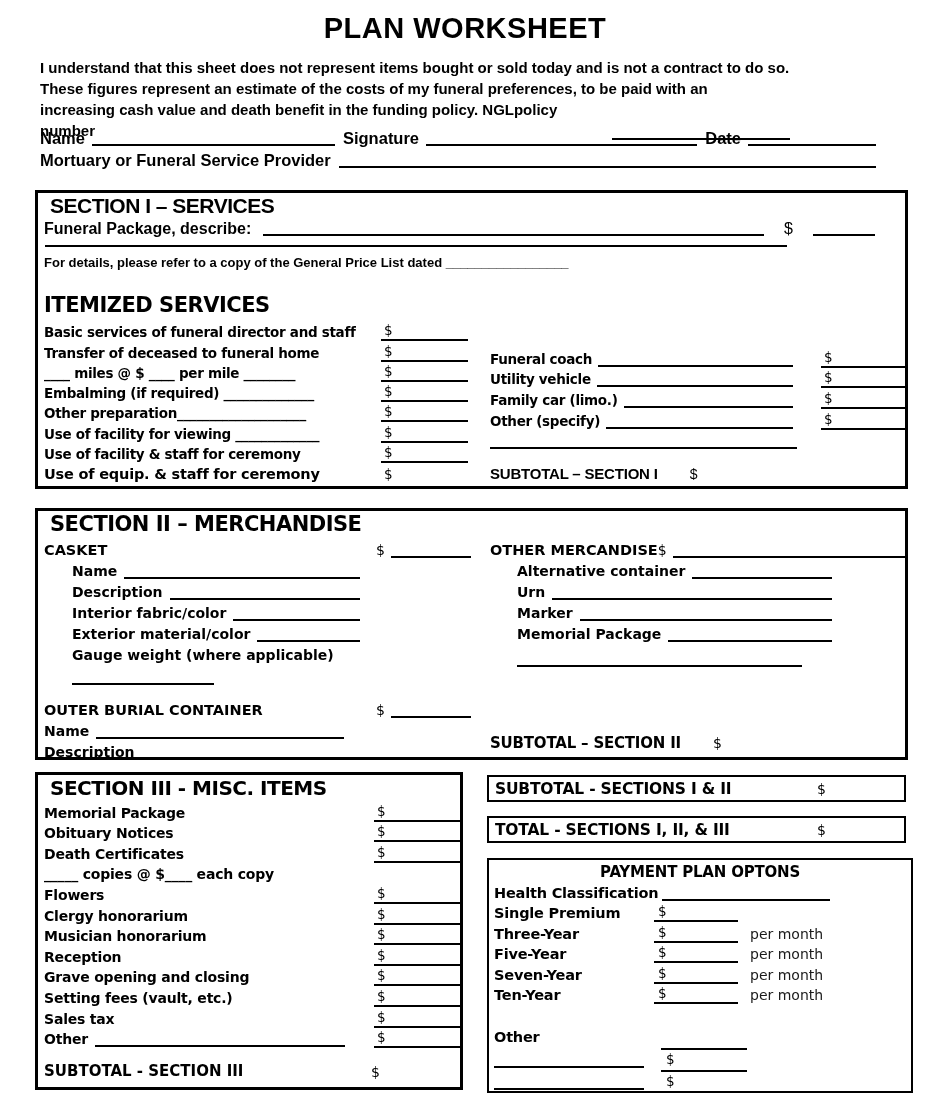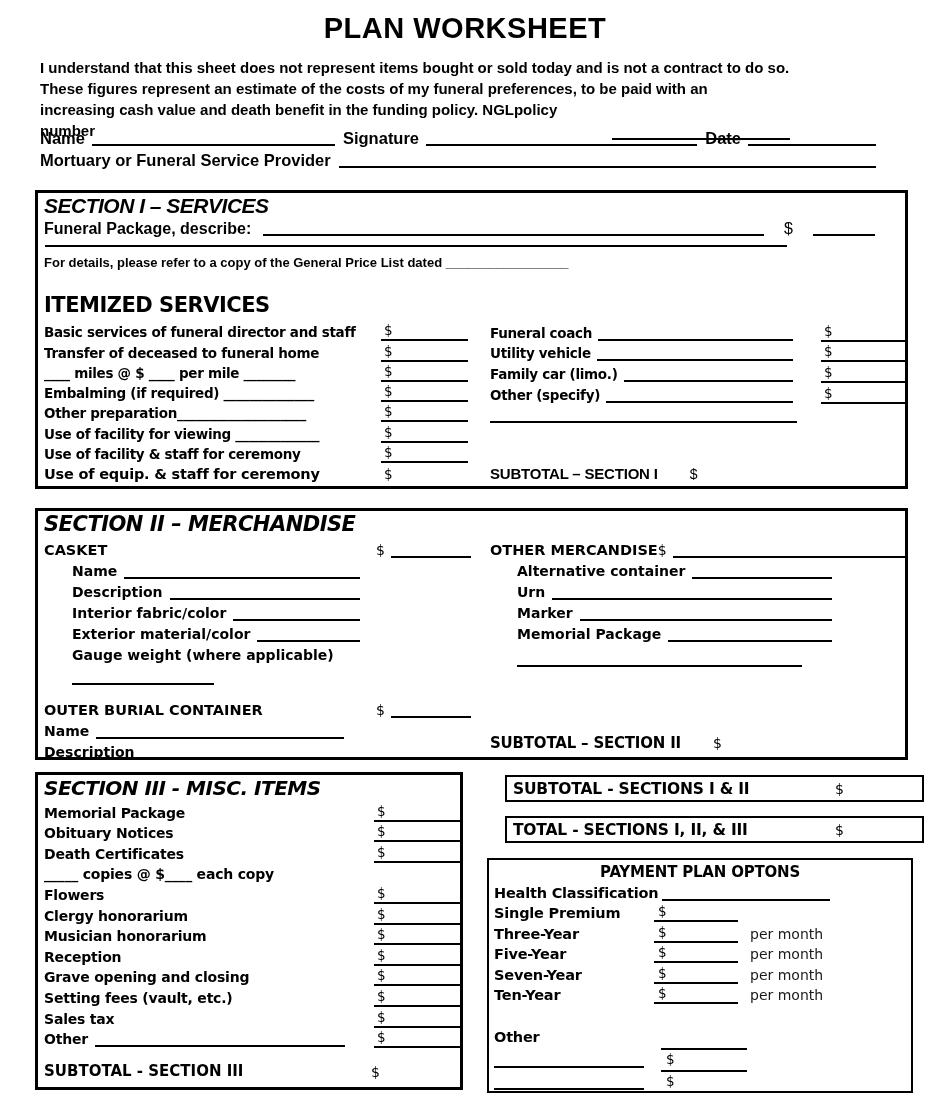--- a/index.html
+++ b/index.html
@@ -26,34 +26,34 @@
   .signrow .lbl { white-space: nowrap; margin-right: 7px; }
   .signrow .gap { margin-left: 8px; }
   .provrow { top: 152px; left: 40px; width: 836px; display: flex; align-items: flex-end; font-size: 16.5px; line-height: 17px; }
   .provrow .lbl { white-space: nowrap; margin-right: 8px; }
 
   .box { position: absolute; border: 3px solid #000; background: #fff; }
   .s1 { left: 35px; top: 190px; width: 873px; height: 299px; }
   .s2 { left: 35px; top: 508px; width: 873px; height: 252px; }
   .s3 { left: 35px; top: 772px; width: 428px; height: 318px; }
 
-  .sec-head { position: absolute; top: 1px; left: 6px; font-size: 21px; line-height: 24px; letter-spacing: -0.5px; white-space: nowrap; font-style: italic; }
+  .sec-head { position: absolute; top: 1px; left: 12px; font-size: 21px; line-height: 24px; letter-spacing: -0.5px; white-space: nowrap; }
 
   .pkgrow { position: absolute; top: 27px; left: 6px; right: 30px; display: flex; align-items: flex-end; font-size: 16px; line-height: 17px; gap: 12px; }
   .pkgrow .lbl { white-space: nowrap; }
   .pkg-short { width: 62px; margin-bottom: 1px; }
   .ds { font-weight: 400; }
   .pkgrow .ds { margin: 0 8px; }
   .pkgline2 { position: absolute; top: 38px; left: 7px; width: 742px; height: 16px; border-bottom: 2px solid #000; }
   .details { position: absolute; top: 62px; left: 6px; font-size: 13px; white-space: nowrap; }
   .itemized-head { position: absolute; top: 100px; left: 6px; font-size: 21px; letter-spacing: -0.5px; }
 
   .s1-grid { position: absolute; top: 128px; left: 6px; right: 0; bottom: 3px; display: flex; }
   .s1-left { flex: 0 0 424px; display: flex; flex-direction: column; }
-  .s1-right { flex: 1 1 auto; margin-left: 22px; display: flex; flex-direction: column; }
+  .s1-right { flex: 1 1 auto; margin-left: 22px; display: flex; flex-direction: column; margin-top: 26px; }
 
   .irow { display: flex; align-items: flex-end; height: 20.7px; }
   .ilbl { white-space: nowrap; line-height: 17px; font-size: 13.5px; letter-spacing: -0.3px; }
   .emph { font-size: 14.5px; letter-spacing: -0.2px; }
   .amt { flex: 0 0 87px; margin-left: auto; font-weight: 400; font-size: 13.5px; line-height: 17px; padding-left: 3px; }
   .amt.u { border-bottom: 2px solid #000; }
   .s1-right .flx { margin-right: 28px; margin-left: 6px; }
   .s1-right .amt { flex: 0 0 84px; margin-left: 0; }
   .blankline { flex: 0 0 307px; border-bottom: 2px solid #000; height: 4px; margin-bottom: 1px; }
   .spacer { flex: 1 1 auto; }
@@ -80,21 +80,21 @@
 
   .s3-grid { position: absolute; top: 26px; left: 6px; right: 0; display: flex; flex-direction: column; }
   .s3-grid .irow { height: 20.6px; }
   .s3-grid .ilbl { font-size: 14px; letter-spacing: -0.2px; }
   .s3-grid .amt { flex: 0 0 86px; }
   .copies { }
   .otherline { flex: 0 0 250px; border-bottom: 2px solid #000; height: 4px; margin-bottom: 1px; margin-left: 7px; }
   .s3-sub { position: absolute; bottom: 7px; left: 6px; right: 0; display: flex; align-items: flex-end; font-size: 15px; }
   .s3-sub .ds { margin-left: auto; margin-right: 80px; font-weight: 400; font-size: 14px; }
 
-  .tbox { position: absolute; left: 505px; width: 419px; height: 27px; border: 2px solid #000; display: flex; align-items: center; padding-left: 6px; font-size: 15.5px; letter-spacing: -0.2px; }
+  .tbox { position: absolute; left: 487px; width: 419px; height: 27px; border: 2px solid #000; display: flex; align-items: center; padding-left: 6px; font-size: 15.5px; letter-spacing: -0.2px; }
   .tbox .ds { position: absolute; left: 328px; font-size: 14px; }
   .tboxA { top: 775px; }
   .tboxB { top: 816px; }
 
   .pay { left: 487px; top: 858px; width: 426px; height: 235px; border: 2px solid #000; position: absolute; }
   .pay-head { text-align: center; font-size: 15px; margin-top: 3px; letter-spacing: -0.2px; }
   .prow { display: flex; align-items: flex-end; height: 20.5px; padding: 0 5px; font-size: 14.5px; }
   .plab { flex: 0 0 160px; white-space: nowrap; line-height: 17px; letter-spacing: -0.2px; }
   .pamt { flex: 0 0 84px; border-bottom: 2px solid #000; font-weight: 400; font-size: 13.5px; padding-left: 4px; line-height: 17px; }
   .psuf { margin-left: 12px; font-weight: 400; font-size: 14px; line-height: 17px; color: #1a1a1a; }

